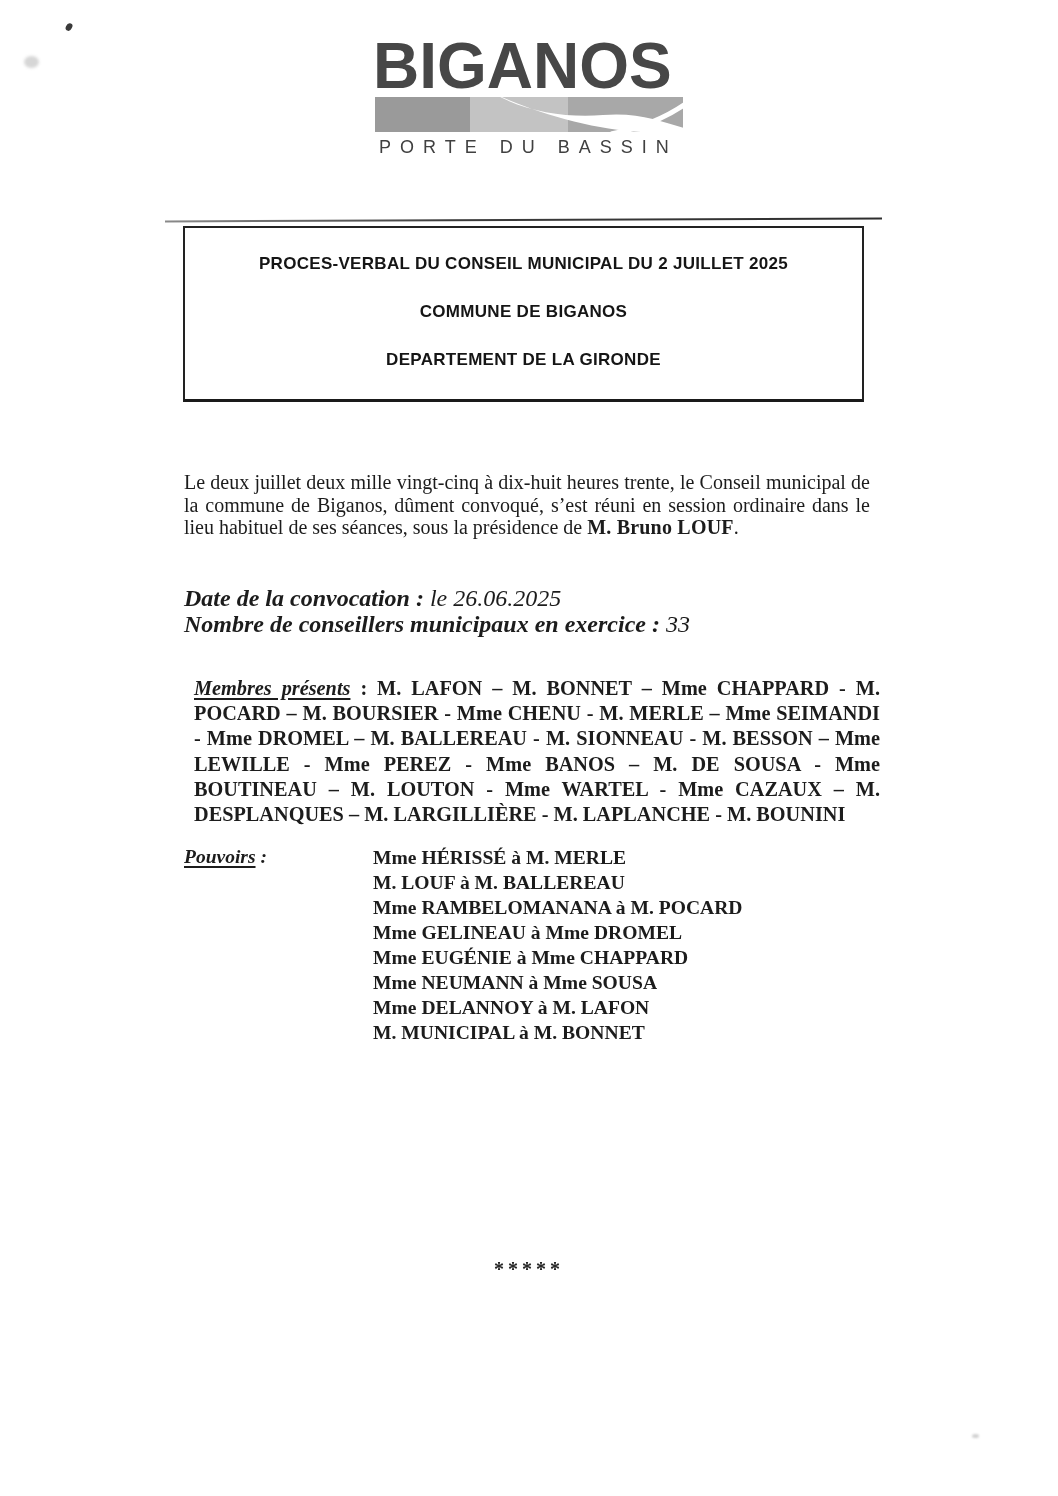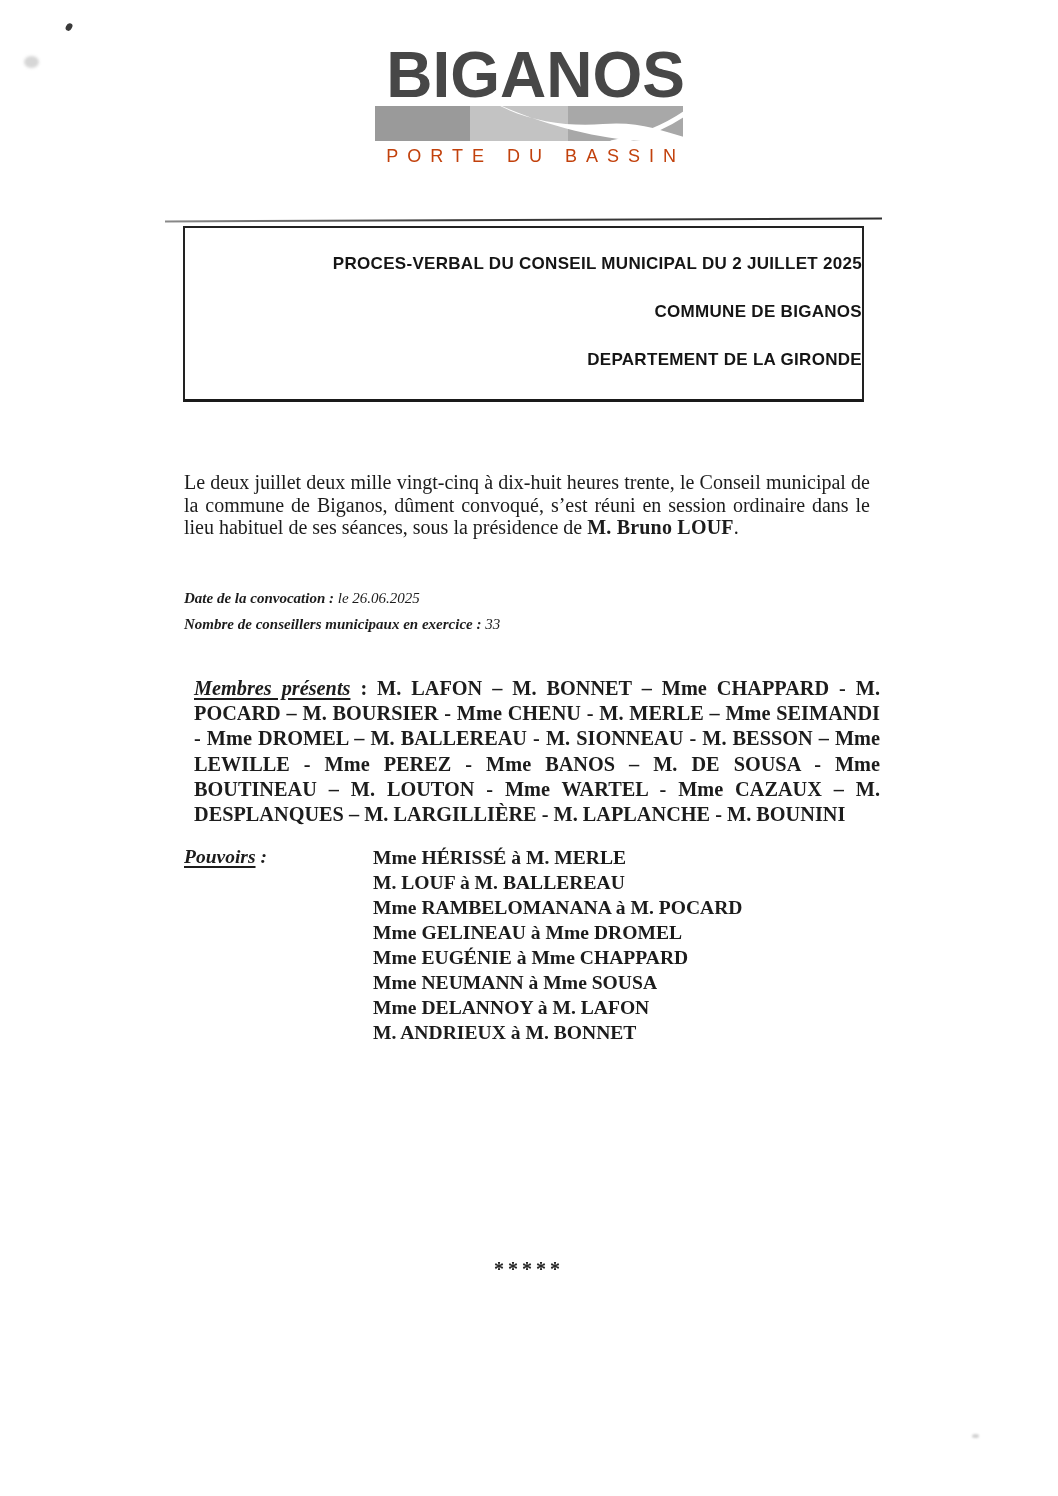--- a/index.html
+++ b/index.html
@@ -9,44 +9,44 @@
     margin:0 auto;
   }
   
   .speck-dot{position:absolute;left:66px;top:23px;width:6px;height:8px;background:#3a3a3a;border-radius:60% 40% 55% 45%;transform:rotate(24deg);}
   .speck-smudge{position:absolute;left:24px;top:56px;width:15px;height:12px;background:#d6d6d6;border-radius:50%;filter:blur(1.5px);}
   .speck-tiny{position:absolute;left:972px;top:1434px;width:7px;height:4px;background:#d0d0d0;border-radius:50%;filter:blur(1px);}
   .artifact-line{position:absolute;left:165px;top:219px;width:717px;height:2px;
     background:linear-gradient(90deg,#8a8a8a,#3c3c3c 40%,#2e2e2e);transform:rotate(-0.22deg);}
 
   
-  .logo{position:absolute;top:44px;left:50%;transform:translateX(-50%);width:312px;text-align:right;}
+  .logo{position:absolute;top:35px;left:50%;transform:translateX(-50%);width:312px;text-align:left;}
   .logo-wordmark{font-family:"Liberation Sans",sans-serif;font-weight:700;font-size:64px;line-height:62px;letter-spacing:0px;white-space:nowrap;}
   .logo-band{position:relative;width:309px;height:35px;display:flex;overflow:hidden;margin:0 auto;}
   .logo-band .seg{height:100%;}
   .seg1{width:31%;} .seg2{width:31.5%;} .seg3{width:37.5%;}
   .logo-band svg{position:absolute;left:0;top:0;width:100%;height:100%;}
   .logo-tagline{margin-top:5px;font-family:"Liberation Sans",sans-serif;font-size:18px;font-weight:400;
     letter-spacing:9px;white-space:nowrap;margin-left:6px;}
 
   
   .title-box{
     position:absolute;left:183px;top:226px;width:677px;height:145px;
     border:2px solid #222;border-bottom-width:3px;border-bottom-color:#1a1a1a;
     padding-top:26px;text-align:center;
     font-family:"Liberation Sans",sans-serif;font-weight:700;font-size:17px;color:#151515;letter-spacing:0.3px;
   }
-  .title-box p{margin:0 0 28px 0;text-align:right;}
+  .title-box p{margin:0 0 28px 0;}
 
   
   .intro{position:absolute;left:184px;top:471px;width:686px;margin:0;
     font-size:20px;line-height:22.5px;text-align:justify;}
   .intro strong{letter-spacing:0.2px;}
 
-  .convocation{position:absolute;left:184px;top:585px;font-size:15px;line-height:26px;font-style:italic;}
+  .convocation{position:absolute;left:184px;top:585px;font-size:24px;line-height:26px;font-style:italic;}
   .convocation .lbl{font-weight:700;}
   .convocation .val{font-weight:400;}
 
   .membres{position:absolute;left:184px;top:666px;width:686px;margin:10px;
     font-size:20.3px;line-height:25.2px;font-weight:700;text-align:justify;}
   .mp-label{font-style:italic;text-decoration:underline;text-decoration-thickness:2px;text-underline-offset:3px;}
 
   .pouvoirs{position:absolute;left:184px;top:845px;width:686px;}
   .pouvoirs-label{position:absolute;left:0;top:1px;font-size:19.5px;font-weight:700;font-style:italic;}
   .pouvoirs-label .u{text-decoration:underline;text-decoration-thickness:2px;text-underline-offset:3px;}
@@ -70,21 +70,21 @@
     <div class="logo-wordmark" style="color: rgb(71, 71, 71);">BIGANOS</div>
     <div class="logo-band">
       <div class="seg seg1" style="background: rgb(154, 154, 154);"></div>
       <div class="seg seg2" style="background: rgb(195, 195, 195);"></div>
       <div class="seg seg3" style="background: rgb(168, 168, 168);"></div>
       <svg viewBox="0 0 309 35" preserveAspectRatio="none">
         <path d="M118,-4 C150,15 192,21 228,18 C262,15 286,24 309,31 L309,35 L266,35 C220,33 158,15 118,-4 Z" fill="#ffffff"></path>
         <path d="M236,37 C268,31 292,20 312,6" stroke="#ffffff" stroke-width="5" fill="none"></path>
       </svg>
     </div>
-    <div class="logo-tagline" style="color: #c2410c;">PORTE DU BASSIN</div>
+    <div class="logo-tagline" style="color: #404040;">PORTE DU BASSIN</div>
   </header>
 
   <section class="title-box">
     <p>PROCES-VERBAL DU CONSEIL MUNICIPAL DU 2 JUILLET 2025</p>
     <p>COMMUNE DE BIGANOS</p>
     <p>DEPARTEMENT DE LA GIRONDE</p>
   </section>
 
   <p class="intro"><span>Le deux juillet deux mille vingt-cinq à dix-huit heures trente, le Conseil municipal de la commune de Biganos, dûment convoqué, s’est réuni en session ordinaire dans le lieu habituel de ses séances, sous la présidence de </span><strong>M. Bruno LOUF</strong><span>.</span></p>
 
@@ -98,19 +98,19 @@
   <div class="pouvoirs">
     <div class="pouvoirs-label"><span class="u">Pouvoirs</span><span> :</span></div>
     <div class="pouvoirs-list">
         <div class="pouvoir-item">Mme HÉRISSÉ à M. MERLE</div>
         <div class="pouvoir-item">M. LOUF à M. BALLEREAU</div>
         <div class="pouvoir-item">Mme RAMBELOMANANA à M. POCARD</div>
         <div class="pouvoir-item">Mme GELINEAU à Mme DROMEL</div>
         <div class="pouvoir-item">Mme EUGÉNIE à Mme CHAPPARD</div>
         <div class="pouvoir-item">Mme NEUMANN à Mme SOUSA</div>
         <div class="pouvoir-item">Mme DELANNOY à M. LAFON</div>
-        <div class="pouvoir-item">M. ANDRIEUX à M. BONNET</div>
+        <div class="pouvoir-item">M. MUNICIPAL à M. BONNET</div>
       </div>
   </div>
 
   <p class="stars">*****</p>
 
 </div>
 
 </body></html>

